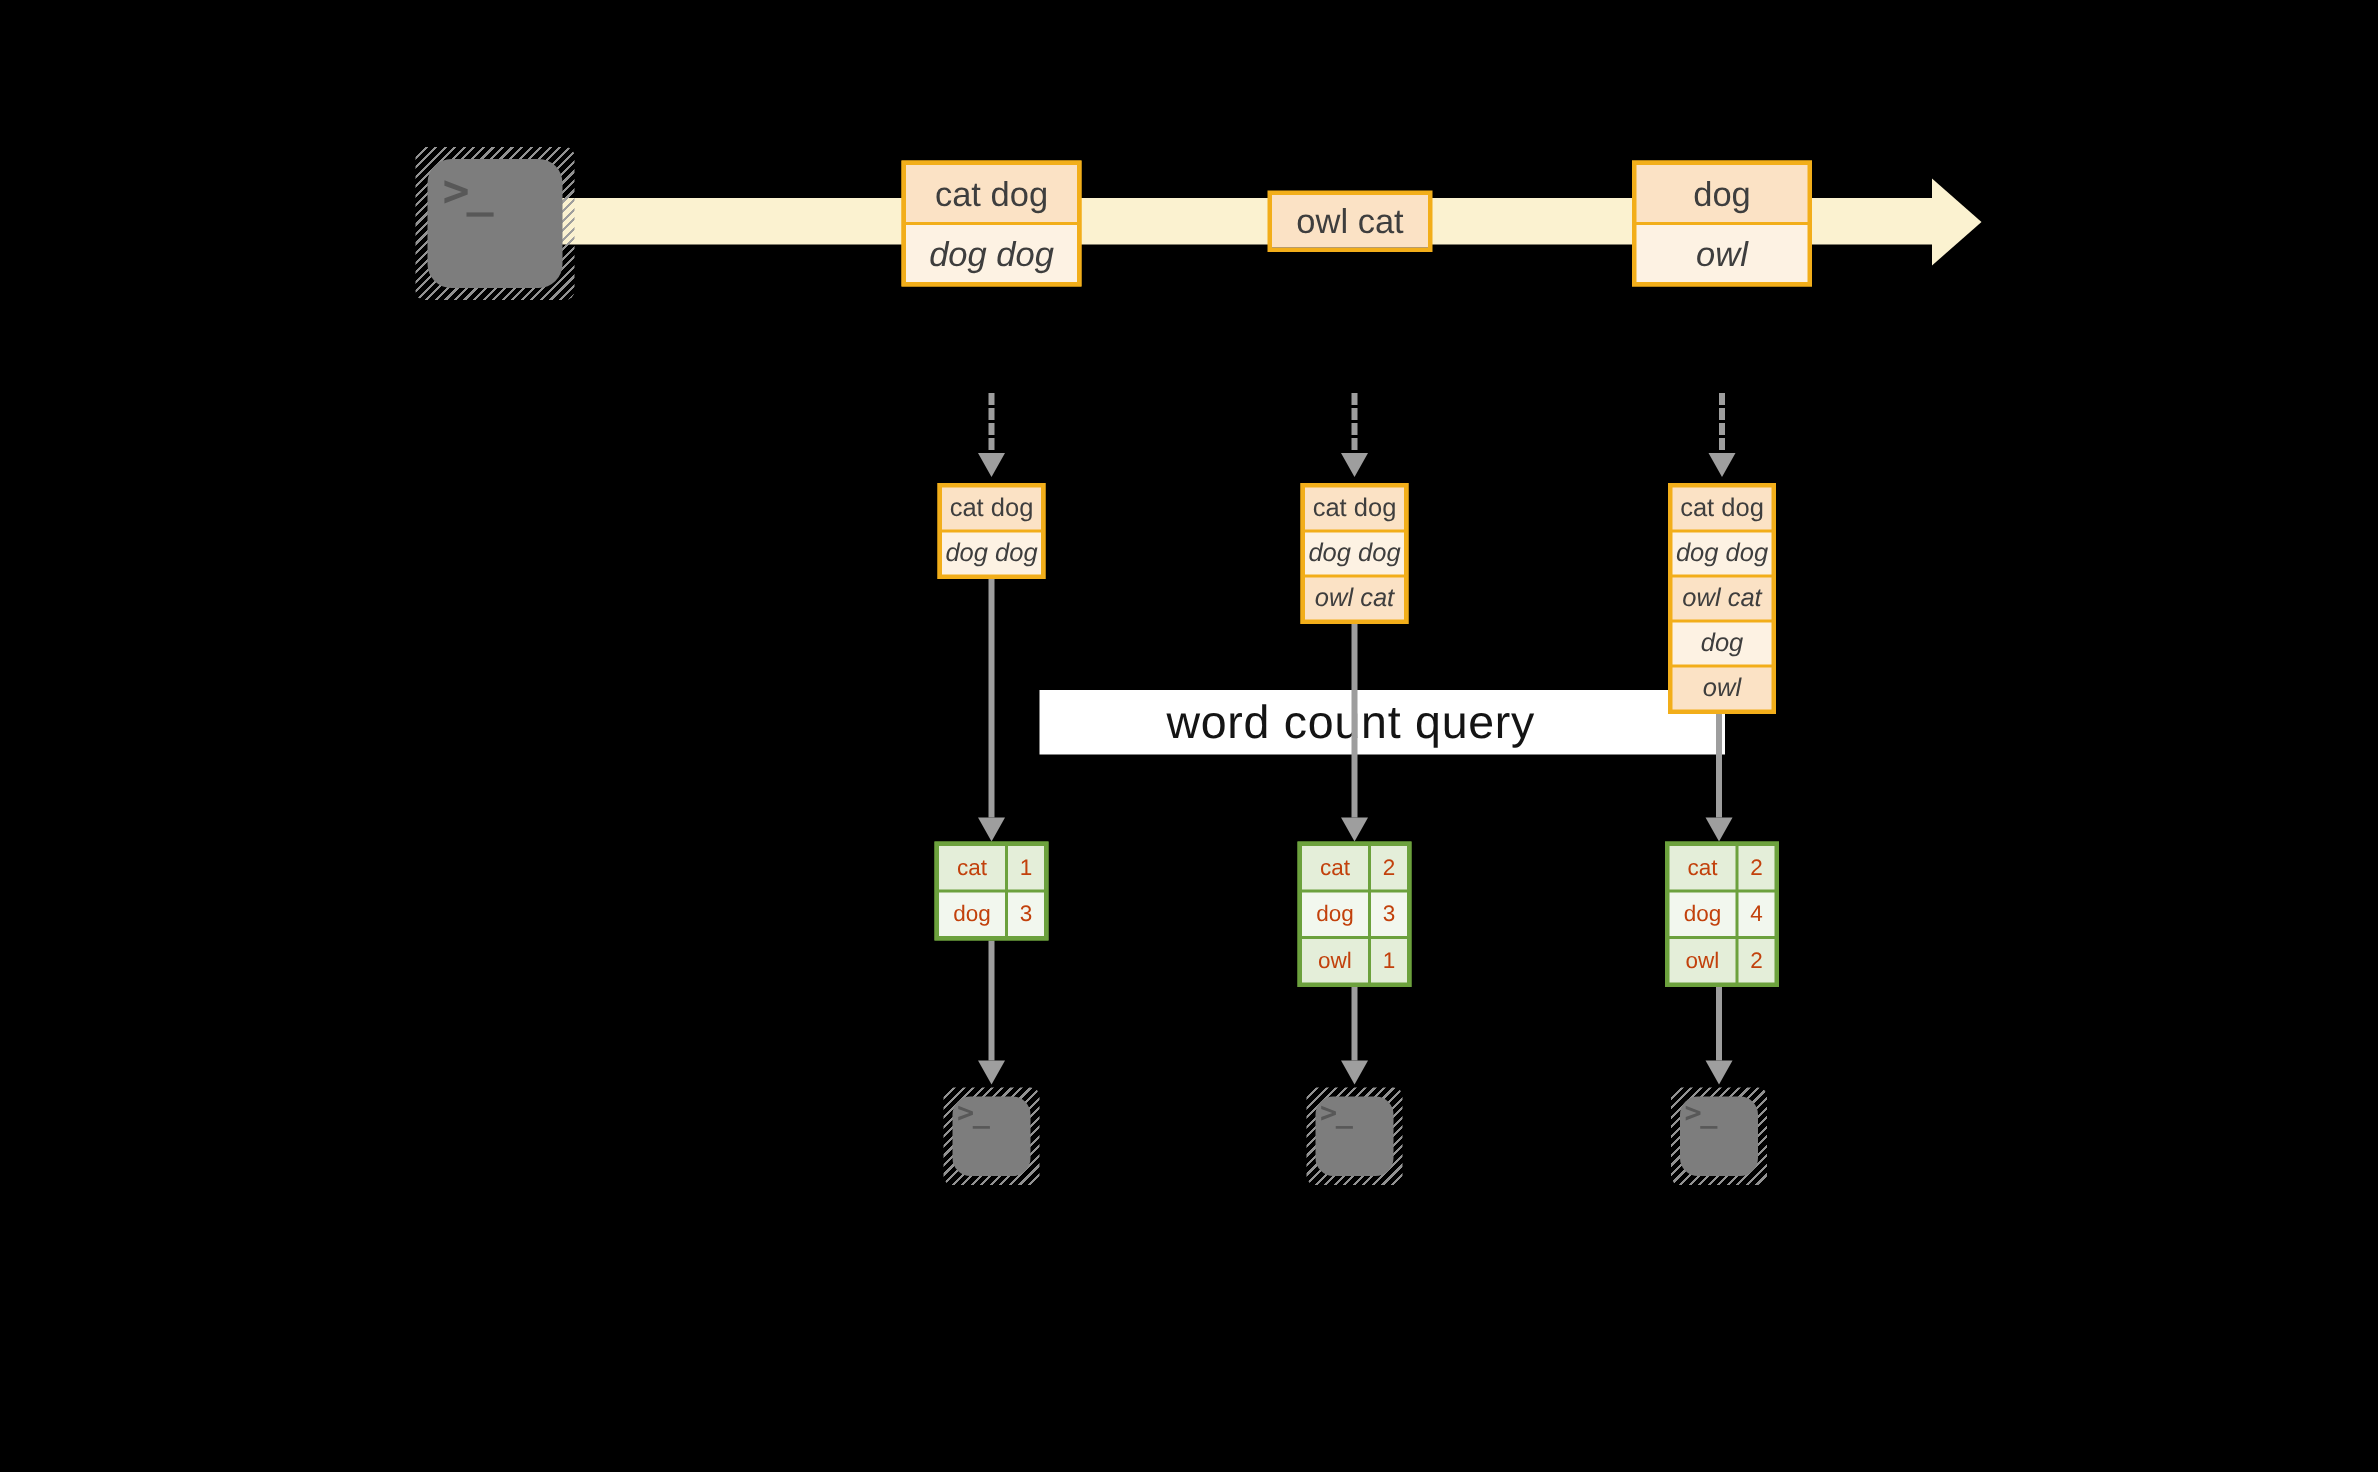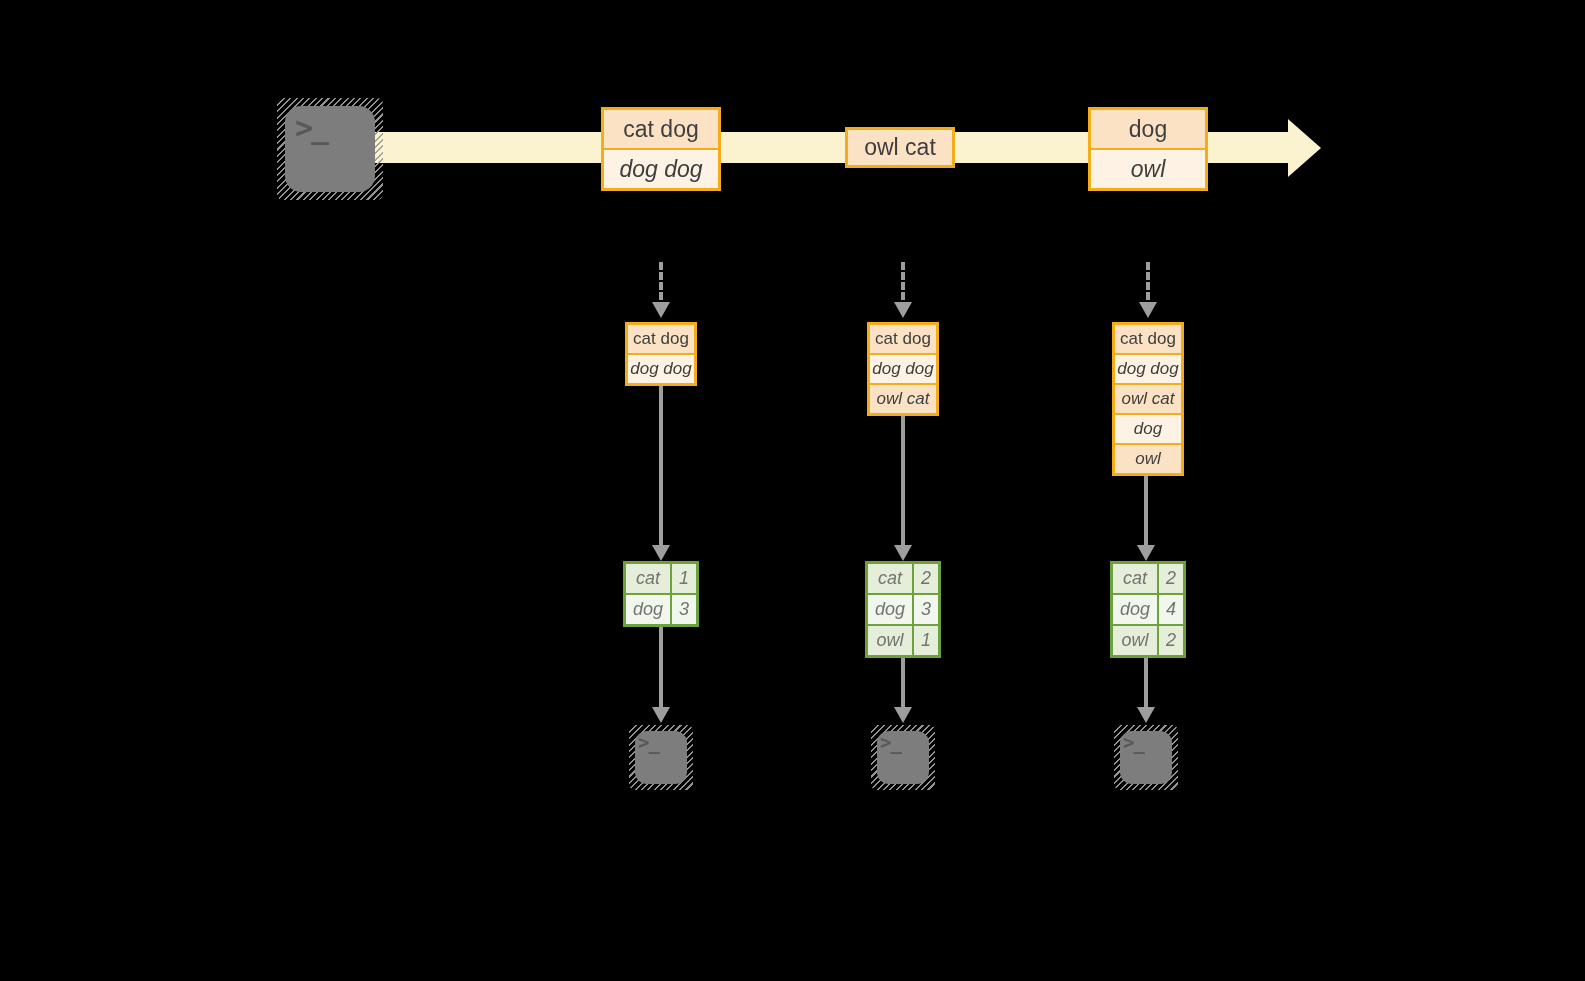--- a/index.html
+++ b/index.html
@@ -51,21 +51,21 @@
   .banner{position:absolute;left:693px;top:460px;width:457px;height:43px;background:#ffffff;z-index:1;
           display:flex;align-items:center;justify-content:center;padding-right:42px;box-sizing:border-box;}
   .banner span{color:#141414;font-size:31px;letter-spacing:.5px;}
 
   
   .gtbl{position:absolute;z-index:3;border:3px solid #6ca13d;background:#6ca13d;
         display:flex;flex-direction:column;width:70px;}
   .grow{display:flex;}
   .grow + .grow{margin-top:2px;}
   .grow > div{height:29px;display:flex;align-items:center;justify-content:center;
-              color:#737373;font-size:18px;font-style:italic;}
+              color:#c2410c;font-size:15px;}
   .gword{width:44px;}
   .gnum{width:24px;margin-left:2px;}
   .rowa > div{background:#e4eed9;}
   .rowb > div{background:#f2f7ee;}
   .tbl1{left:623px;top:561px;}
   .tbl2{left:865px;top:561px;}
   .tbl3{left:1110px;top:561px;}
 </style>
 </head>
 <body>
@@ -109,20 +109,23 @@
     <div class="cell peach">owl cat</div>
   </div>
   <div class="obox stack stack3">
     <div class="cell peach">cat dog</div>
     <div class="cell cream">dog dog</div>
     <div class="cell peach">owl cat</div>
     <div class="cell cream">dog</div>
     <div class="cell peach">owl</div>
   </div>
 
+  <div class="banner">
+    <span>word count query</span>
+  </div>
 
   <div class="solidline" style="left:659px;top:386px;height:159px;"></div>
   <div class="ahead" style="left:652px;top:545px;"></div>
   <div class="solidline" style="left:901px;top:416px;height:129px;"></div>
   <div class="ahead" style="left:894px;top:545px;"></div>
   <div class="solidline" style="left:1144px;top:476px;height:69px;"></div>
   <div class="ahead" style="left:1137px;top:545px;"></div>
 
   <div class="gtbl tbl1">
     <div class="grow rowa">

